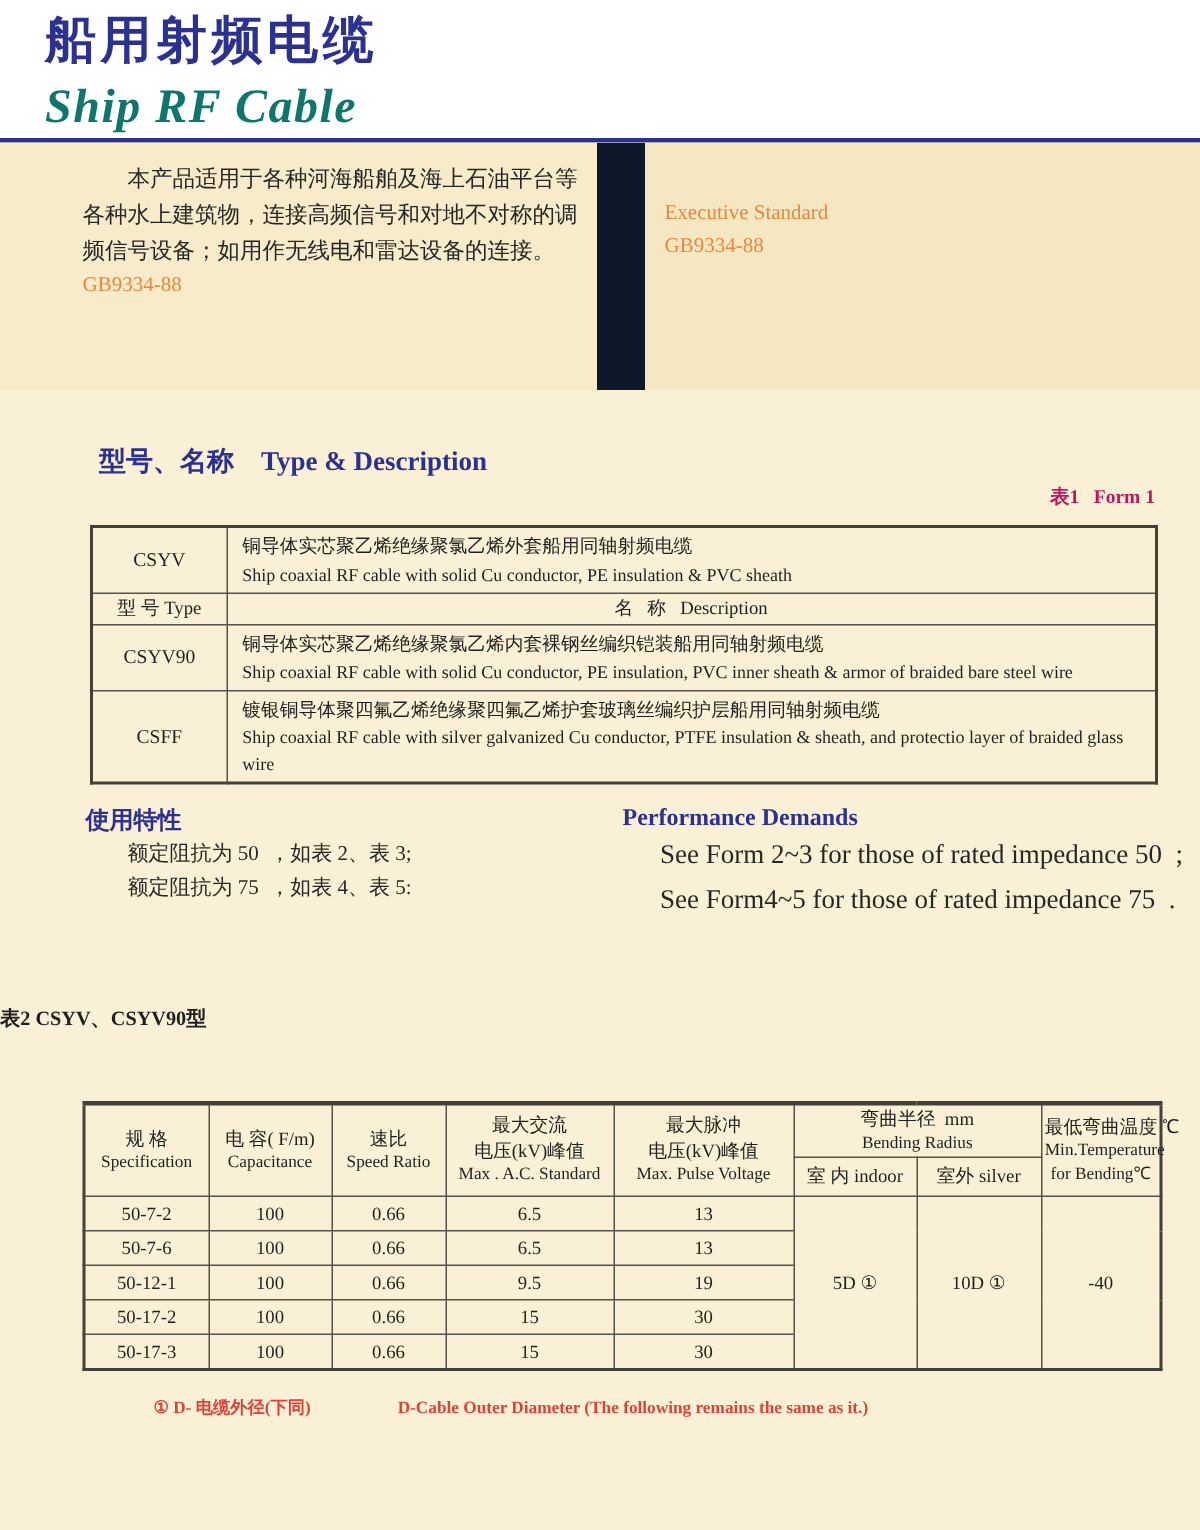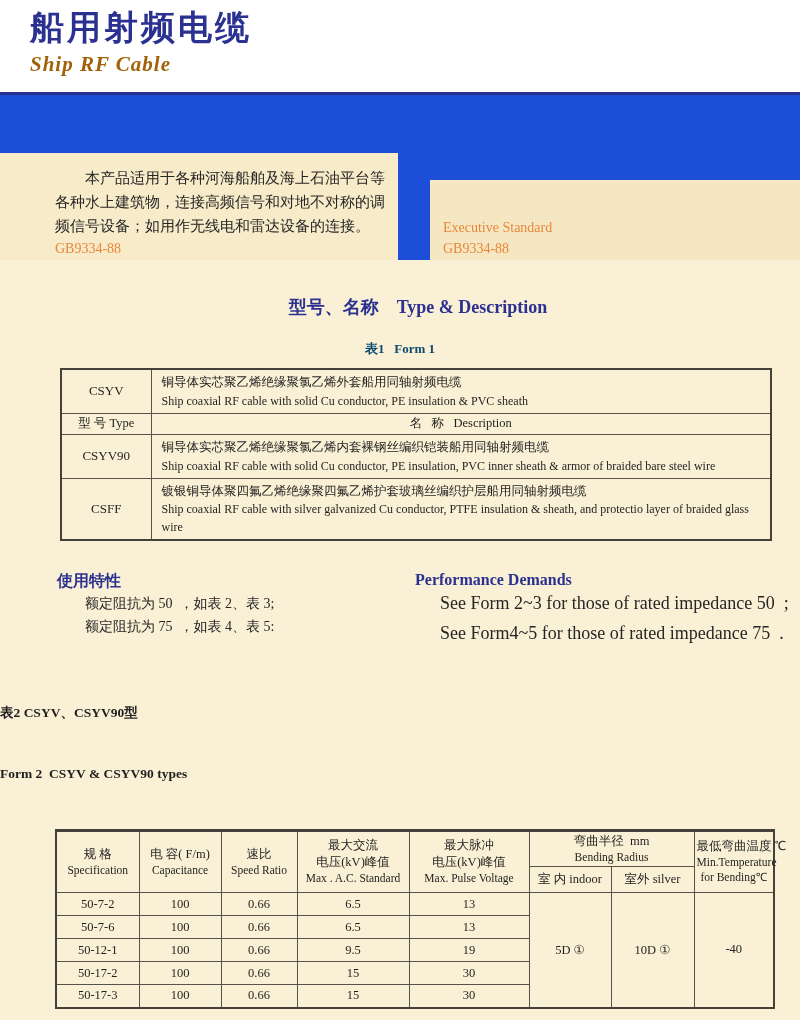--- a/index.html
+++ b/index.html
@@ -5,46 +5,46 @@
   * { margin:0; padding:0; box-sizing:border-box; }
   html, body { background:#ffffff; }
   .page {
     position:relative; width:800px; height:1020px; margin:0 auto;
     background:#ffffff; overflow:hidden;
     font-family:Liberation Serif, serif; color:#1f1f1f;
   }
   
   .masthead { height:92px; background:#ffffff; padding:6px 0 0 30px; }
   .title-cn { font-size:34px; font-weight:bold; color:#2b3191; letter-spacing:3px; line-height:1.3; }
-  .title-en { font-size:21px; font-weight:bold; font-style:italic; color:#a16207; letter-spacing:1px; margin-top:2px; }
+  .title-en { font-size:32px; font-weight:bold; font-style:italic; color:#0f766e; letter-spacing:1px; margin-top:2px; }
   .rule { height:3px; background:#2b3191; }
   
   .content { height:925px; background:#faf0d5; overflow:hidden; }
-  .intro-row { display:flex; background:#1d4ed8; height:165px;align-items:flex-end; }
+  .intro-row { display:flex; background:#0f172a; height:165px; }
   .intro-left  { width:398px; background:#f8ebc9; padding:13px 8px 0 55px; }
   .intro-right { width:370px; margin-left:32px; background:#f6e7c3; padding:13px 14px 0 13px; }
   .para { font-size:15px; line-height:1.6; text-indent:2em; color:#262626; }
   .std-label, .std-value { color:#e8873b; font-size:14px; line-height:1.55; }
   .std-label { margin-top:24px; }
   
-  .section-row { display:flex; justify-content:space-between; align-items:center; margin:14px 30px 0 30px;flex-direction:column; }
+  .section-row { display:flex; justify-content:space-between; align-items:flex-end; margin:14px 30px 0 30px; }
   .section-title { font-size:18px; font-weight:bold; color:#2b3191; white-space:pre; }
   .section-title .en { margin-left:18px; }
-  .form-ref { font-size:13px; font-weight:bold; color:#0c4a6e; white-space:pre; }
+  .form-ref { font-size:13px; font-weight:bold; color:#be185d; white-space:pre; }
   
   .t1 { width:710px; margin:10px 0 0 60px; border-collapse:collapse; table-layout:fixed;
         border:2px solid #43413a; }
   .t1 th, .t1 td { border:1px solid #55534b; font-weight:normal; vertical-align:middle; }
   .t1 th { height:21px; font-size:12.5px; text-align:center; white-space:pre; }
   .t1 td.type { text-align:center; font-size:13px; }
   .t1 td.desc { text-align:left; padding:3px 10px; }
   .t1 .cn { font-size:12.5px; line-height:1.5; }
   .t1 .en { font-size:12px;  line-height:1.5; }
   
-  .features-row { display:flex; margin-top:30px; }
+  .features-row { display:flex; margin-top:14px; }
   .f-left { width:415px; padding-left:57px; }
   .f-right { flex:1; }
   .f-head { font-size:16px; font-weight:bold; color:#2b3191; }
   .f-line { font-size:14px; line-height:1.65; white-space:pre; color:#262626; }
   .f-left .f-line { margin-left:28px; }
   .f-left .f-line:first-of-type, .f-right .f-line:first-of-type { margin-top:12px; }
   .f-right .f-line { margin-left:25px; font-size:18px; }
   
   .form-label { margin:14px 28px 0 0; font-size:13.5px; font-weight:bold; line-height:1.5; color:#1f1f1f; white-space:pre; }
   
@@ -132,21 +132,20 @@
       </div>
       <div class="f-right">
         <div class="f-head">Performance Demands</div>
         <div class="f-line">See Form 2~3 for those of rated impedance 50  ;</div>
         <div class="f-line">See Form4~5 for those of rated impedance 75  .</div>
       </div>
     </div>
 
     <div class="form-label">
       <div>表2 CSYV、CSYV90型</div>
-      <div>Form 2  CSYV &amp; CSYV90 types</div>
     </div>
 
     <table class="spec">
       <colgroup>
         <col style="width:83px">
           <col style="width:82px">
           <col style="width:76px">
           <col style="width:112px">
         <col style="width:120px">
           <col style="width:82px">

